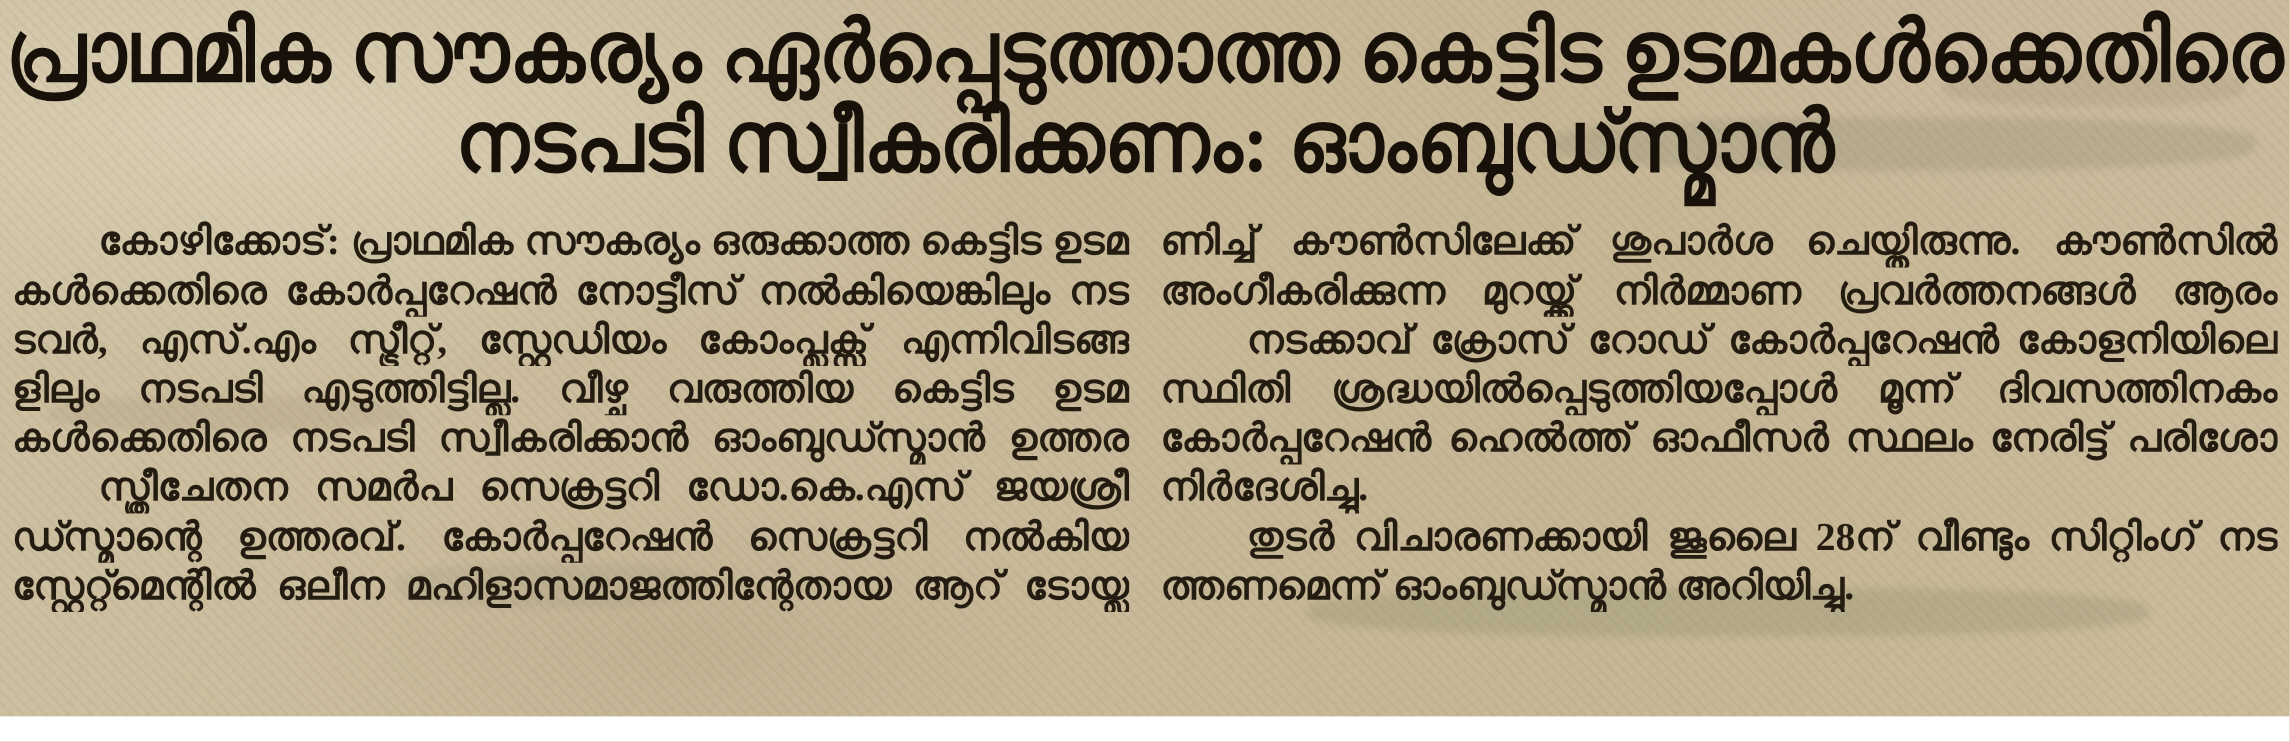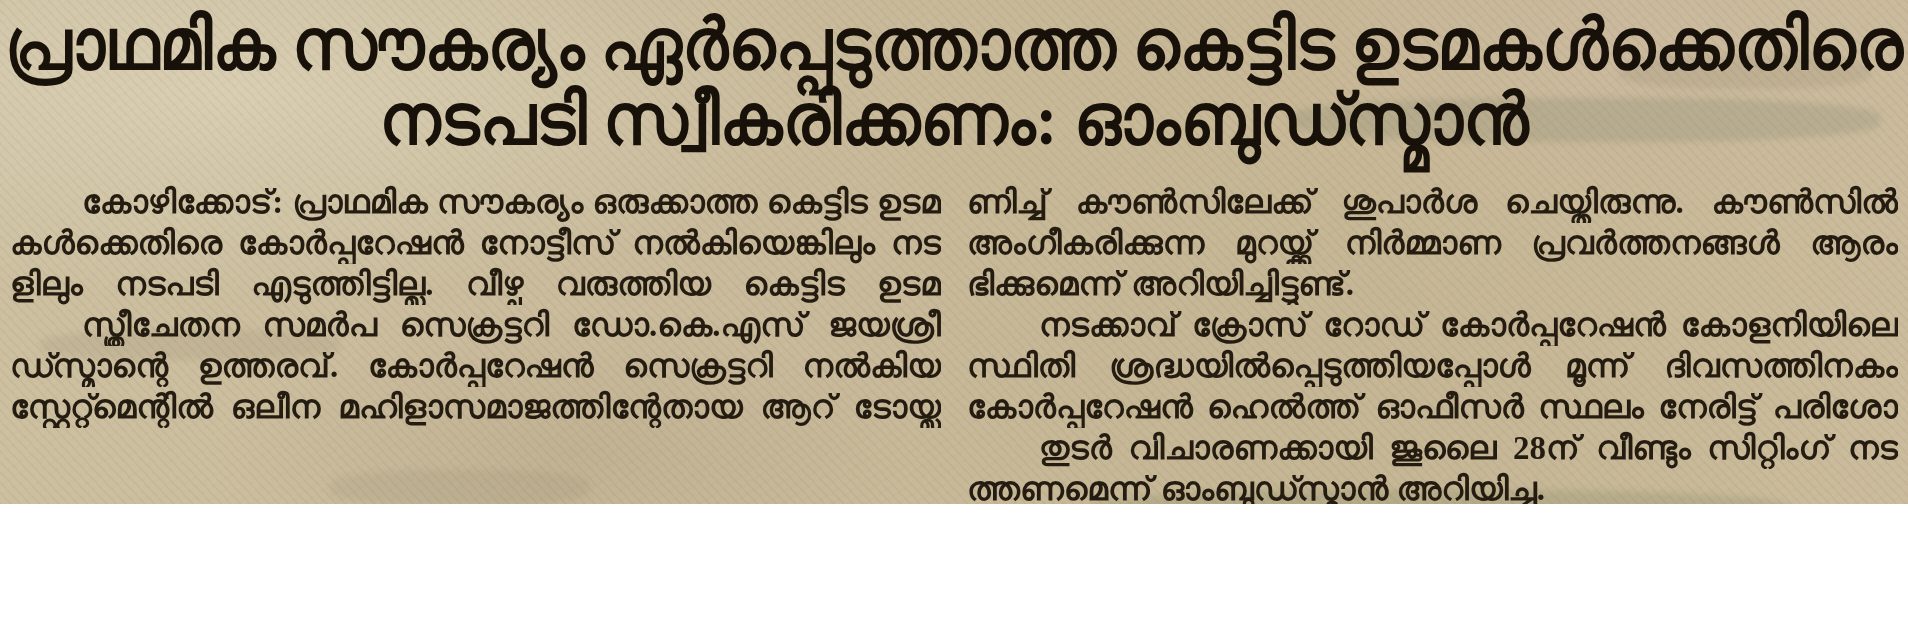--- a/index.html
+++ b/index.html
@@ -1,18 +1,18 @@
 <!DOCTYPE html>
 <html><head>
 <meta charset="utf-8">
 <style>
   html,body{margin:0;padding:0;}
   .page{
     position:relative;
-    width:1908px;height:504px;
+    width:1908px;height:597px;
     overflow:hidden;
     background-color:#c9bb9c;
     background-image:
       radial-gradient(ellipse 900px 300px at 12% 18%, rgba(228,220,196,.55), rgba(228,220,196,0) 70%),
       radial-gradient(ellipse 700px 260px at 85% 10%, rgba(205,186,162,.5), rgba(205,186,162,0) 70%),
       radial-gradient(ellipse 800px 300px at 70% 75%, rgba(196,182,150,.55), rgba(196,182,150,0) 70%),
       radial-gradient(ellipse 500px 200px at 30% 90%, rgba(181,166,134,.45), rgba(181,166,134,0) 70%),
       linear-gradient(90deg, #cdc0a1 0%, #c9bb9c 35%, #c6b795 70%, #cbbc9d 100%);
     font-family:"Liberation Serif", serif;
     color:#211910;
@@ -72,33 +72,35 @@
   <div class="headline">
     <div class="hl1">പ്രാഥമിക സൗകര്യം ഏർപ്പെടുത്താത്ത കെട്ടിട ഉടമകൾക്കെതിരെ</div>
     <div class="hl2">നടപടി സ്വീകരിക്കണം: ഓംബുഡ്സ്മാൻ</div>
   </div>
 
   <div class="body-cols">
 
     <div class="col">
       <div class="bline indent">കോഴിക്കോട്: പ്രാഥമിക സൗകര്യം ഒരുക്കാത്ത കെട്ടിട ഉടമ</div>
       <div class="bline">കൾക്കെതിരെ കോർപ്പറേഷൻ നോട്ടീസ് നൽകിയെങ്കിലും നട</div>
+      <div class="bline">ടവർ, എസ്.എം സ്ട്രീറ്റ്, സ്റ്റേഡിയം കോംപ്ലക്സ് എന്നിവിടങ്ങ</div>
       <div class="bline">ളിലും നടപടി എടുത്തിട്ടില്ല. വീഴ്ച വരുത്തിയ കെട്ടിട ഉടമ</div>
+      <div class="bline">കൾക്കെതിരെ നടപടി സ്വീകരിക്കാൻ ഓംബുഡ്സ്മാൻ ഉത്തര</div>
       <div class="bline indent">സ്ത്രീചേതന സമർപ സെക്രട്ടറി ഡോ.കെ.എസ് ജയശ്രീ</div>
       <div class="bline">ഡ്സ്മാന്റെ ഉത്തരവ്. കോർപ്പറേഷൻ സെക്രട്ടറി നൽകിയ</div>
       <div class="bline">സ്റ്റേറ്റ്മെന്റിൽ ഒലീന മഹിളാസമാജത്തിന്റേതായ ആറ് ടോയ്ല</div>
     </div>
 
     <div class="col">
       <div class="bline">ണിച്ച് കൗൺസിലേക്ക് ശുപാർശ ചെയ്തിരുന്നു. കൗൺസിൽ</div>
       <div class="bline">അംഗീകരിക്കുന്ന മുറയ്ക്ക് നിർമ്മാണ പ്രവർത്തനങ്ങൾ ആരം</div>
-      <div class="bline endline">ഭിക്കുമെന്ന് അറിയിച്ചിട്ടുണ്ട്.</div>
       <div class="bline indent">നടക്കാവ് ക്രോസ് റോഡ് കോർപ്പറേഷൻ കോളനിയിലെ</div>
       <div class="bline">സ്ഥിതി ശ്രദ്ധയിൽപ്പെടുത്തിയപ്പോൾ മൂന്ന് ദിവസത്തിനകം</div>
       <div class="bline">കോർപ്പറേഷൻ ഹെൽത്ത് ഓഫീസർ സ്ഥലം നേരിട്ട് പരിശോ</div>
+      <div class="bline endline">നിർദേശിച്ചു.</div>
       <div class="bline indent">തുടർ വിചാരണക്കായി ജൂലൈ 28ന് വീണ്ടും സിറ്റിംഗ് നട</div>
       <div class="bline endline">ത്തണമെന്ന് ഓംബുഡ്സ്മാൻ അറിയിച്ചു.</div>
     </div>
 
   </div>
 
   <div class="cut-strip"></div>
   <div class="cut-strip2"></div>
 
 </div>

